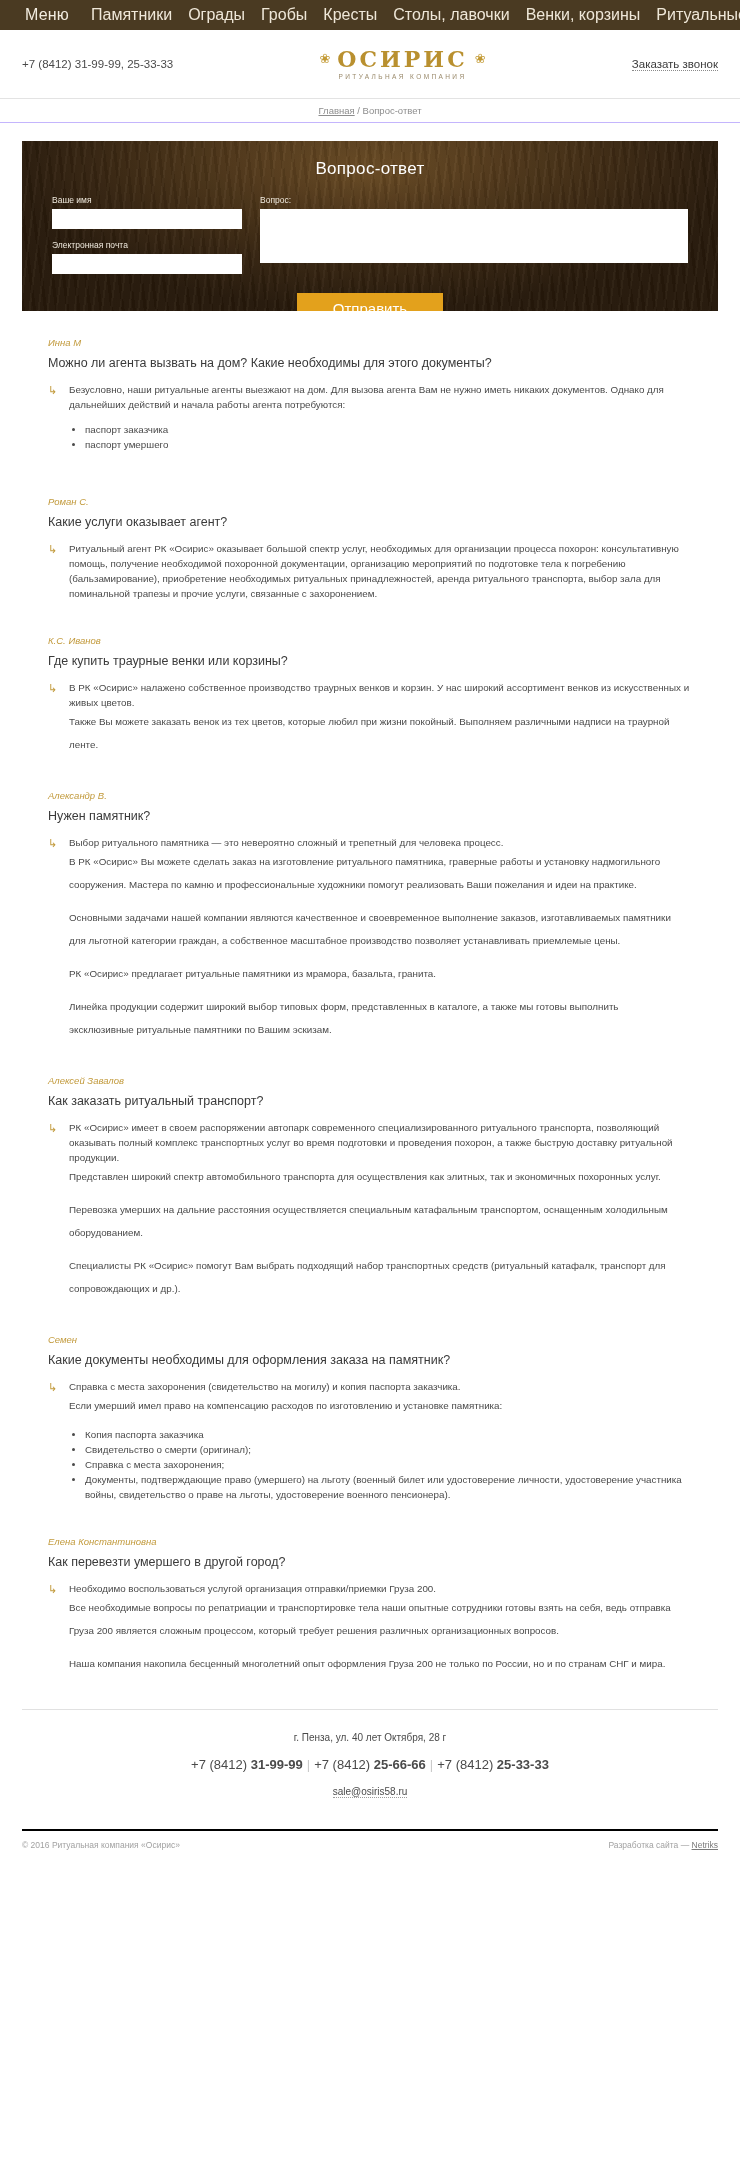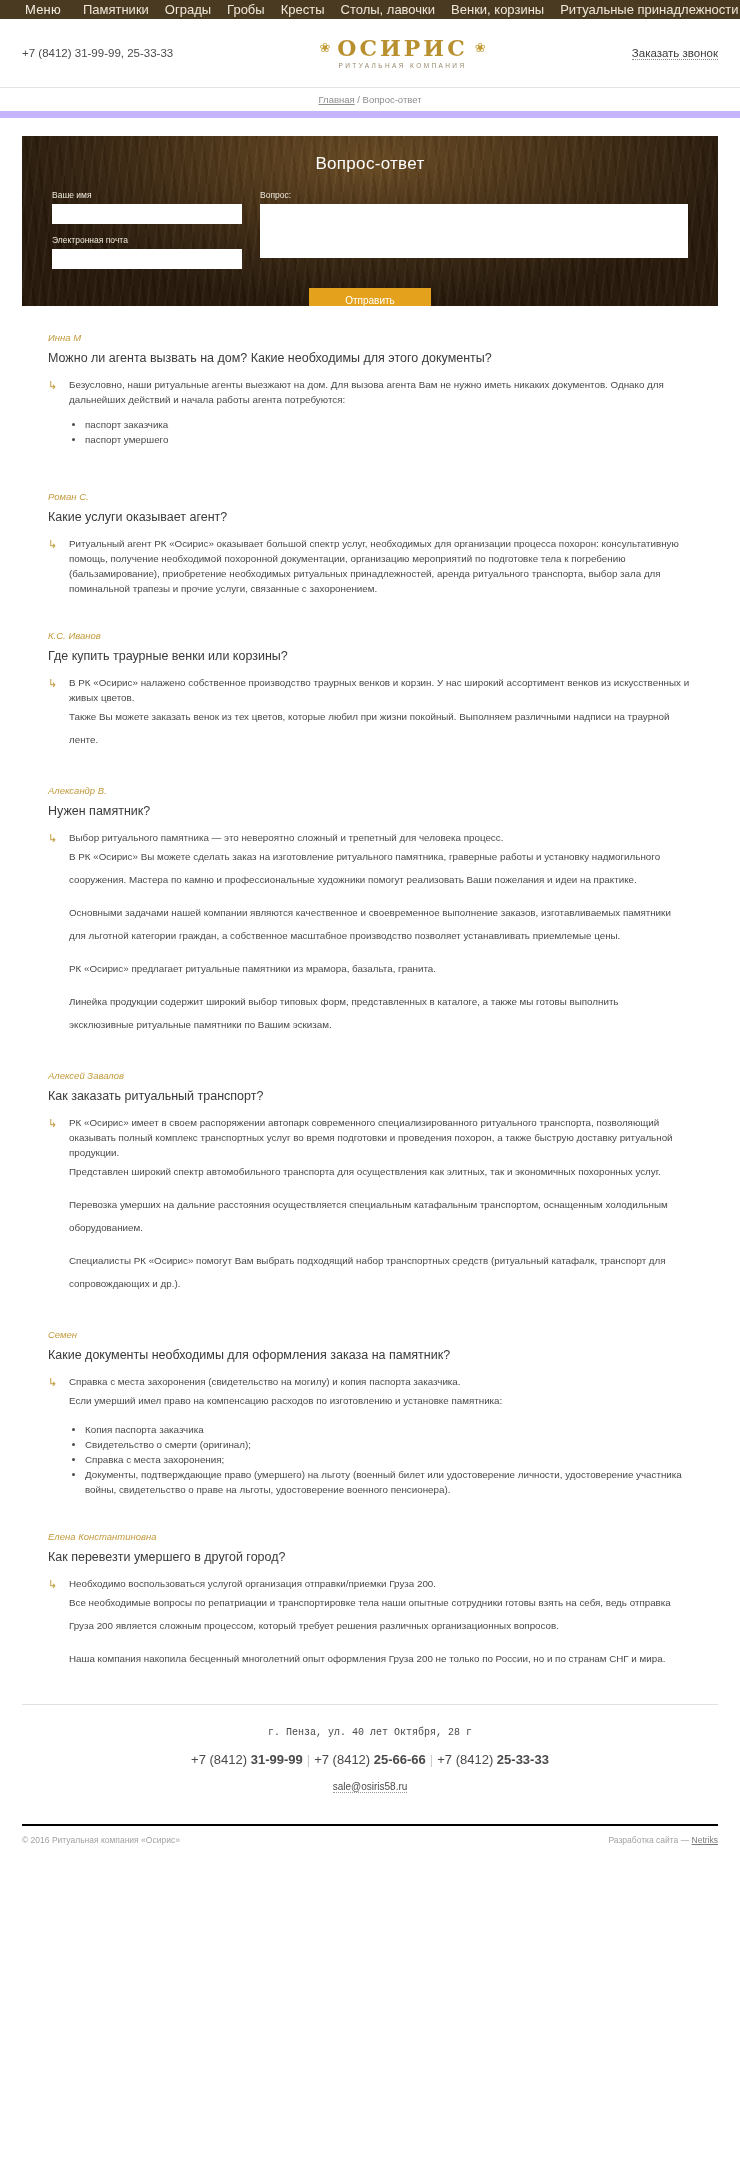--- a/index.html
+++ b/index.html
@@ -8,26 +8,26 @@
     width: 740px;
     background: #ffffff;
     font-family: "Liberation Sans", sans-serif;
     color: #3b3b3b;
     font-size: 11px;
   }
 
   
   .topnav {
     background: #4a3a22;
-    height: 19px;
+    height: 30px;
     display: flex;
     align-items: center;
     padding: 0 18px;
     color: #f2ece0;
-    font-size: 13px;
+    font-size: 16px;
   }
   .burger {
     display: inline-flex;
     flex-direction: column;
     justify-content: center;
     gap: 2px;
     width: 14px;
     margin-right: 7px;
   }
   .burger span { display: block; height: 2px; background: #efe7d8; border-radius: 1px; }
@@ -65,21 +65,21 @@
     font-size: 11.5px;
     color: #3b3b3b;
     border-bottom: 1px dotted #8a8a8a;
     text-decoration: none;
     cursor: pointer;
   }
 
   
   .crumbs-wrap {
     border-top: 1px solid #e3e3e3;
-    border-bottom: 7px solid #c4b5fd;
+    border-bottom: 1px solid #c4b5fd;
     text-align: center;
     padding: 6px 0;
     font-size: 9.5px;
     color: #8d8d8d;
   }
   .crumbs-wrap a { color: #8d8d8d; text-decoration: underline; }
 
   
   .hero {
     margin: 18px 22px 0 22px;
@@ -137,21 +137,21 @@
     font-family: "Liberation Sans", sans-serif;
     font-size: 10px;
     padding: 4px 5px;
   }
   .submit-row { text-align: center; margin-top: 8px; }
   .submit-btn {
     background: #e3a11c;
     color: #fff;
     border: none;
     padding: 7px 36px;
-    font-size: 10px;
+    font-size: 15px;
     font-family: "Liberation Sans", sans-serif;
     cursor: pointer;
   }
 
   
   .faq { margin: 26px 48px 0 48px; }
   .faq-item { margin-bottom: 34px; }
   .faq-author {
     color: #c29a3c;
     font-size: 9.5px;
@@ -199,21 +199,21 @@
   .indent ul { margin: 0 0 10px 0; padding-left: 16px; }
   .indent li { font-size: 9.8px; line-height: 15px; color: #4a4a4a; }
 
   
   .footer {
     border-top: 1px solid #e1e1e1;
     margin: 24px 22px 0 22px;
     padding: 22px 0 18px 0;
     text-align: center;
   }
-  .footer-address { font-size: 10px; color: #4a4a4a; margin-bottom: 14px; font-family: Liberation Mono, monospace; }
+  .footer-address { font-size: 10px; color: #4a4a4a; margin-bottom: 14px; }
   .footer-phones { font-size: 13px; color: #4a4a4a; margin-bottom: 14px; }
   .footer-phones b { font-weight: bold; }
   .footer-sep { color: #c9c9c9; margin: 0 4px; }
   .footer-email { font-size: 10px; color: #4a4a4a; }
   .footer-email a { color: #4a4a4a; text-decoration: none; border-bottom: 1px dotted #9a9a9a; }
 
   .copyright {
     border-top: 2px solid #000000;
     margin: 14px 22px 0 22px;
     padding: 9px 0 16px 0;

